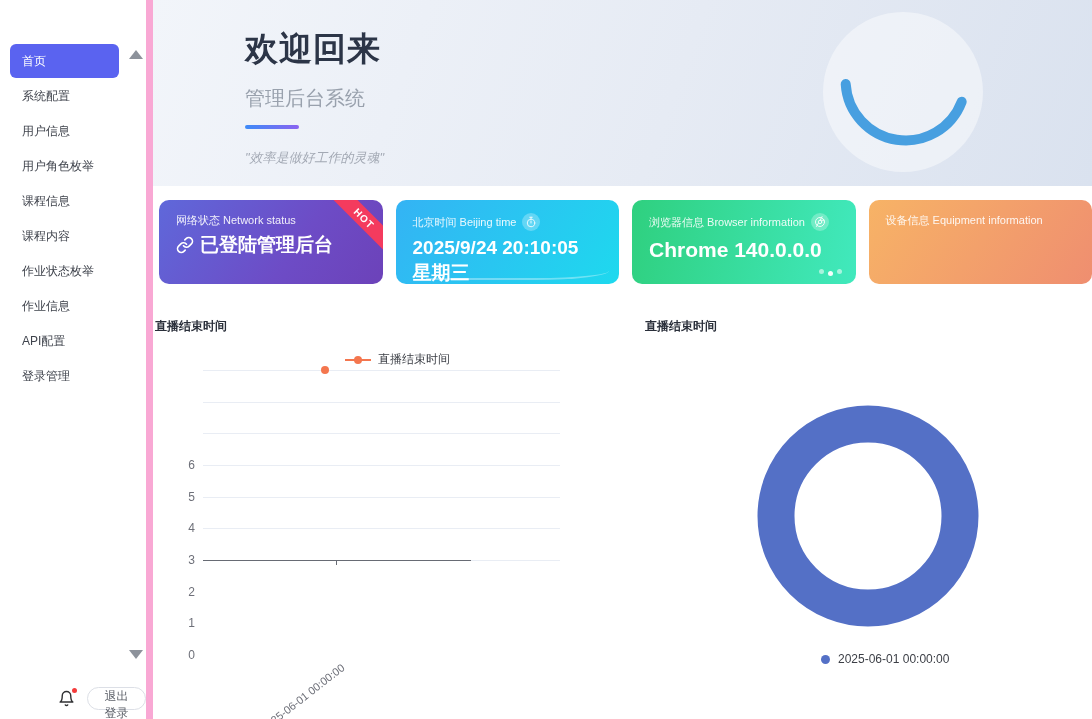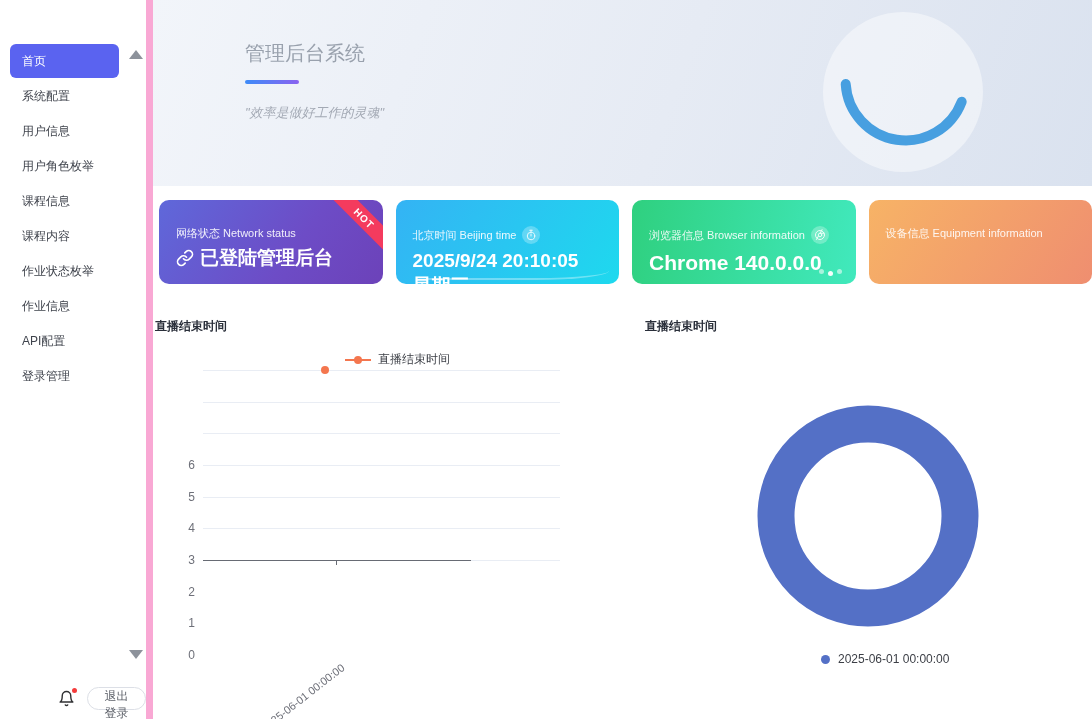--- a/index.html
+++ b/index.html
@@ -36,21 +36,21 @@
   .hero-content{position:absolute;left:92px;top:27px;}
   .hero-title{margin:0;font-size:33px;font-weight:800;color:#2c3547;letter-spacing:1px;}
   .hero-subtitle{margin-top:13px;font-size:20px;color:#99a1ad;}
   .hero-underline{margin-top:13px;width:54px;height:4px;border-radius:2px;
     background:linear-gradient(90deg,#3d8bf8,#8a63f0);}
   .hero-quote{margin-top:20px;font-size:13px;font-style:italic;color:#a3a9b4;}
 
   
   .cards{display:flex;gap:13px;margin:14px 0 0 6px;height:84px;}
   .card{flex:1;border-radius:10px;position:relative;overflow:hidden;color:#fff;
-    padding:26px 17px;box-sizing:border-box;cursor:pointer;}
+    padding:13px 17px;box-sizing:border-box;cursor:pointer;}
   .card-network{background:linear-gradient(125deg,#5f68da 0%,#6d4cc6 60%,#6c42b9 100%);}
   .card-time{background:linear-gradient(125deg,#34b3f4,#1ed9ee);}
   .card-browser{background:linear-gradient(100deg,#2fd07f,#41e9bd);}
   .card-device{background:linear-gradient(125deg,#f7b366,#ef8e70);}
   .card-label{font-size:11px;opacity:.9;display:flex;align-items:center;gap:6px;white-space:nowrap;}
   .card-value{margin-top:5px;font-size:19px;font-weight:700;line-height:1.3;
     display:flex;align-items:flex-start;gap:6px;}
   .card-value .val{display:inline;}
   .icon-chip{width:18px;height:18px;border-radius:50%;background:rgba(255,255,255,.3);
     display:inline-flex;align-items:center;justify-content:center;flex:none;}
@@ -120,20 +120,21 @@
   </aside>
 
   <main class="main">
 
     <section class="hero">
       <svg class="hero-svg" width="939" height="186" viewBox="0 0 939 186">
         <circle cx="750" cy="92" r="80" fill="rgba(255,255,255,0.45)"></circle>
         <path d="M 692.7 84 A 60 60 0 0 0 808.7 101.7" fill="none" stroke="#479fe0" stroke-width="10" stroke-linecap="round"></path>
       </svg>
       <div class="hero-content">
+        <h1 class="hero-title">欢迎回来</h1>
         <div class="hero-subtitle">管理后台系统</div>
         <div class="hero-underline"></div>
         <div class="hero-quote">"效率是做好工作的灵魂"</div>
       </div>
     </section>
 
     <section class="cards">
 
       <div class="card card-network">
         <div class="card-label">网络状态 Network status</div>

